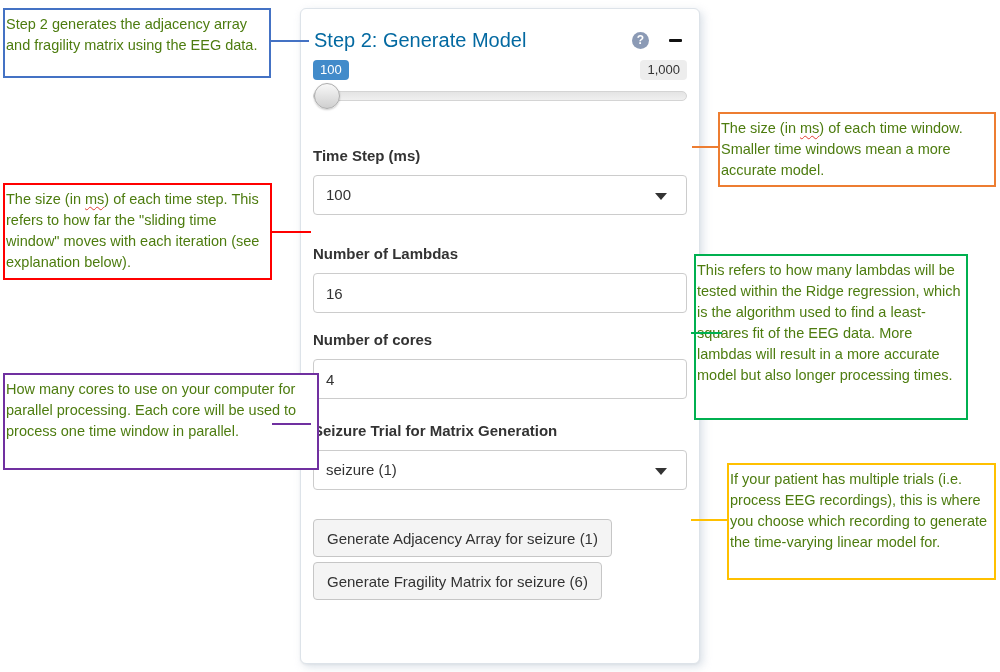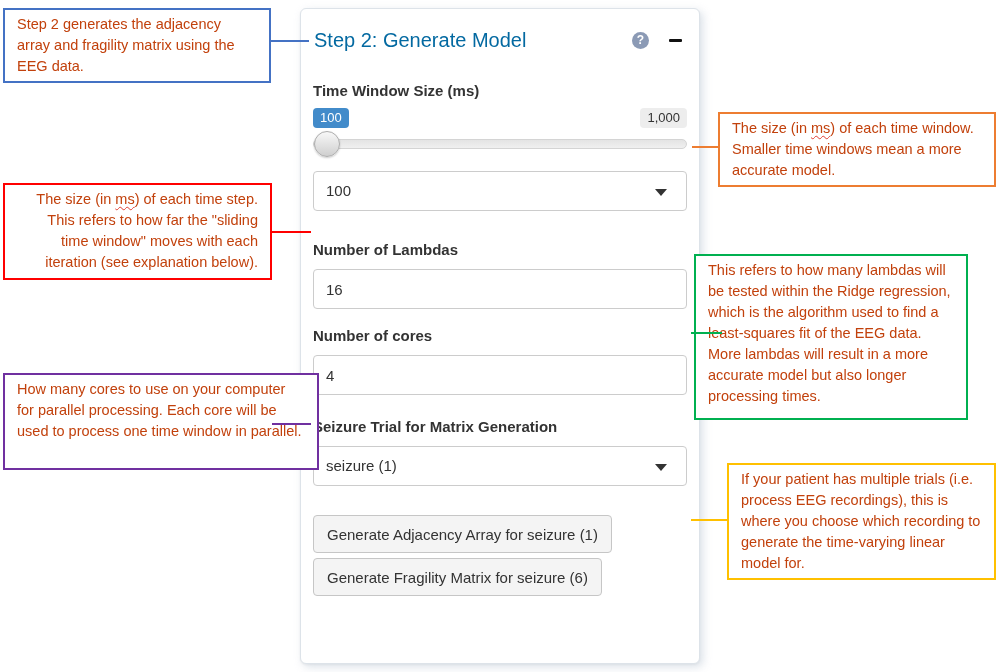--- a/index.html
+++ b/index.html
@@ -5,21 +5,21 @@
   * { margin:0; padding:0; box-sizing:border-box; }
   html,body { background:#fff; }
   .canvas {
     position:relative; width:1000px; height:672px; overflow:hidden;
     background:#fff; font-family:"Liberation Sans", sans-serif; color:#333;
   }
 
   
   .callout {
     position:absolute; background:#fff; border:2px solid #888;
-    padding:4px 12px; font-size:14.5px; line-height:21px; color:#c2410c;
+    padding:4px 1px; font-size:14.5px; line-height:21px; color:#4d7c0f;
     z-index:3;
   }
   .wavy { text-decoration:underline; text-decoration-style:wavy;
           text-decoration-color:#e03c31; text-decoration-thickness:1px;
           text-underline-offset:2px; }
   #co-step2    { left:3px;   top:8px;   width:268px; min-height:70px; }
   #co-timestep { left:3px;   top:183px; width:269px; min-height:97px; }
   #co-cores    { left:3px;   top:373px; width:316px; min-height:97px; }
   #co-window   { left:718px; top:112px; width:278px; min-height:71px; }
   #co-lambdas  { left:694px; top:254px; width:274px; min-height:166px; }
@@ -104,21 +104,21 @@
   .btn + .btn { margin-top:5px; }
 </style>
 </head>
 <body>
 
 <div class="canvas">
 
   <div class="callout" id="co-step2" style="border-color: rgb(68, 114, 196);">
     <span><span>Step 2 generates the adjacency array and fragility matrix using the EEG data.</span></span>
   </div>
-  <div class="callout" id="co-timestep" style="border-color: rgb(255, 0, 0); text-align: right;">
+  <div class="callout" id="co-timestep" style="border-color: rgb(255, 0, 0);">
     <span><span>The size (in </span><span class="wavy">ms</span><span>) of each time step. This refers to how far the "sliding time window" moves with each iteration (see explanation below).</span></span>
   </div>
   <div class="callout" id="co-cores" style="border-color: rgb(112, 48, 160);">
     <span><span>How many cores to use on your computer for parallel processing. Each core will be used to process one time window in parallel.</span></span>
   </div>
   <div class="callout" id="co-window" style="border-color: rgb(237, 125, 49);">
     <span><span>The size (in </span><span class="wavy">ms</span><span>) of each time window. Smaller time windows mean a more accurate model.</span></span>
   </div>
   <div class="callout" id="co-lambdas" style="border-color: rgb(0, 176, 80);">
     <span><span>This refers to how many lambdas will be tested within the Ridge regression, which is the algorithm used to find a least-squares fit of the EEG data. More lambdas will result in a more accurate model but also longer processing times.</span></span>
@@ -138,28 +138,28 @@
     <div class="panel-header">
       <div class="panel-title">Step 2: Generate Model</div>
       <span class="help-icon">?</span>
       <span class="collapse-icon">
           <span class="minus-bar"></span>
         </span>
     </div>
 
     <div class="panel-body">
 
-      <div class="field-label lbl-tws">Time Window Size (ms)</div>
       <div class="slider-wrap">
         <span class="slider-badge from" id="slider-from-badge" style="background: rgb(66, 139, 202);">100</span>
         <span class="slider-badge max">1,000</span>
         <div class="slider-track"></div>
         <div class="slider-handle"></div>
       </div>
 
+      <div class="field-label lbl-timestep">Time Step (ms)</div>
       <div class="select-box">
         <span>100</span>
         <span class="caret"></span>
       </div>
 
       <div class="field-label lbl-lambdas">Number of Lambdas</div>
       <input class="text-input" type="text" value="16" style="">
 
       <div class="field-label lbl-cores">Number of cores</div>
       <input class="text-input" type="text" value="4" style="">

